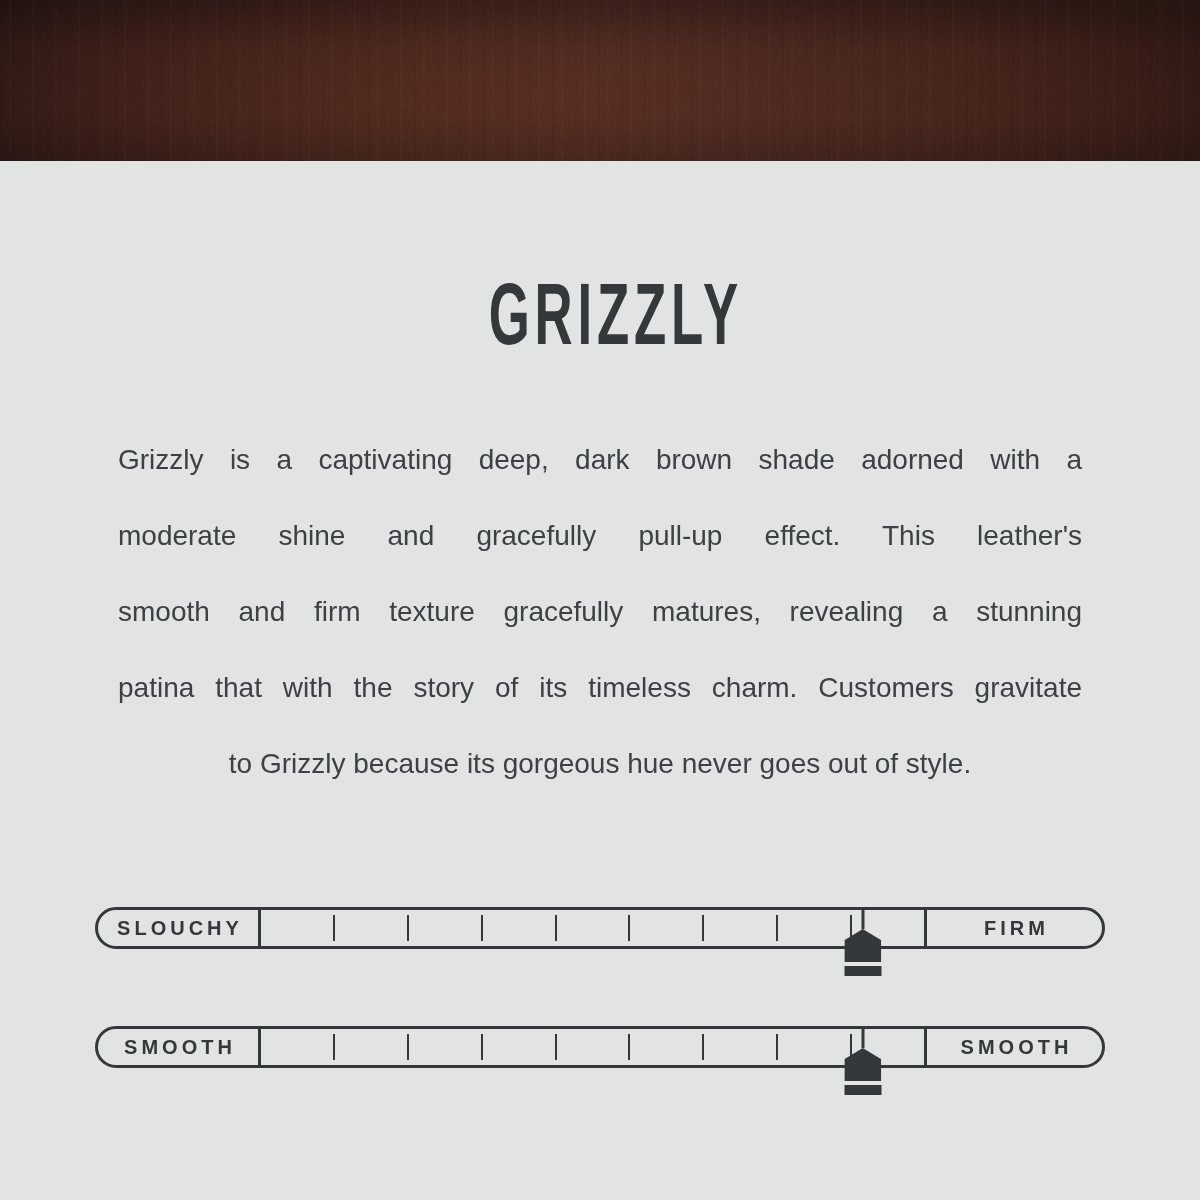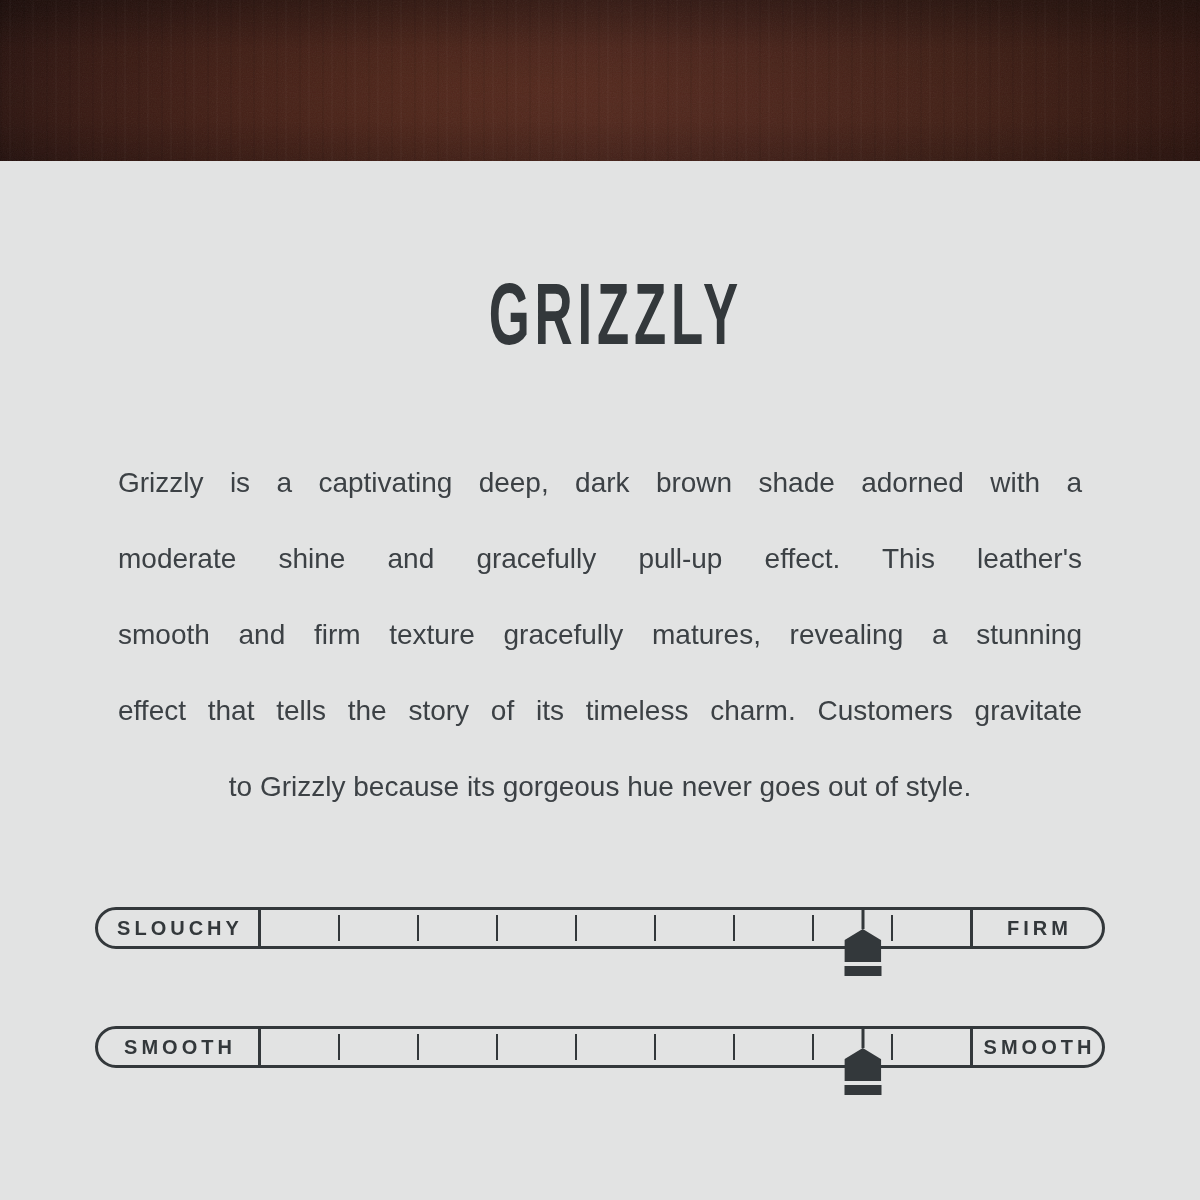--- a/index.html
+++ b/index.html
@@ -40,21 +40,21 @@
   .title .condense{
     display:inline-block;
     transform:scaleX(0.60);
     transform-origin:50% 50%;
     letter-spacing:0.09em;
     white-space:nowrap;
   }
 
   
   .desc{
-    position:absolute;top:445px;left:118px;width:964px;
+    position:absolute;top:422px;left:118px;width:964px;
     color:var(--text,#3c4145);
     font-size:28px;
   }
   .desc .line{
     height:76px;line-height:76px;
     text-align:justify;text-align-last:justify;
   }
   .desc .line.last{
     text-align:center;text-align-last:center;
   }
@@ -65,21 +65,21 @@
   .slider.s2{top:1026px;}
   .pill{
     position:absolute;top:0;left:0;right:0;bottom:0;
     border:3px solid var(--ink,#33383b);
     border-radius:22px;
     display:flex;
     box-sizing:border-box;
   }
   .cap{display:flex;align-items:center;justify-content:center;box-sizing:border-box;}
   .cap.left{width:163px;border-right:3px solid var(--ink,#33383b);}
-  .cap.right{width:132px;border-left:3px solid var(--ink,#33383b);text-align:right;}
+  .cap.right{width:178px;border-left:3px solid var(--ink,#33383b);text-align:right;}
   .cap-label{
     font-weight:700;font-size:20px;letter-spacing:4px;text-indent:4px;
     color:var(--ink,#33383b);white-space:nowrap;
   }
   .track{
     flex:1 1 auto;
     display:flex;justify-content:space-evenly;align-items:center;
     min-width:0;
   }
   .tick{width:2px;height:26px;background:var(--ink,#33383b);}
@@ -140,21 +140,21 @@
   </div>
 
   <h1 class="title">
     <span class="condense">GRIZZLY</span>
   </h1>
 
   <div class="desc">
     <div class="line">Grizzly is a captivating deep, dark brown shade adorned with a</div>
     <div class="line">moderate shine and gracefully pull-up effect. This leather's</div>
     <div class="line">smooth and firm texture gracefully matures, revealing a stunning</div>
-    <div class="line">effect that tells the story of its timeless charm. Customers gravitate</div>
+    <div class="line">patina that with the story of its timeless charm. Customers gravitate</div>
     <div class="line last">to Grizzly because its gorgeous hue never goes out of style.</div>
   </div>
 
   <div class="slider s1">
     <div class="pill">
       <div class="cap left">
         <span class="cap-label">SLOUCHY</span>
       </div>
       <div class="track">
           <div class="tick"></div>

